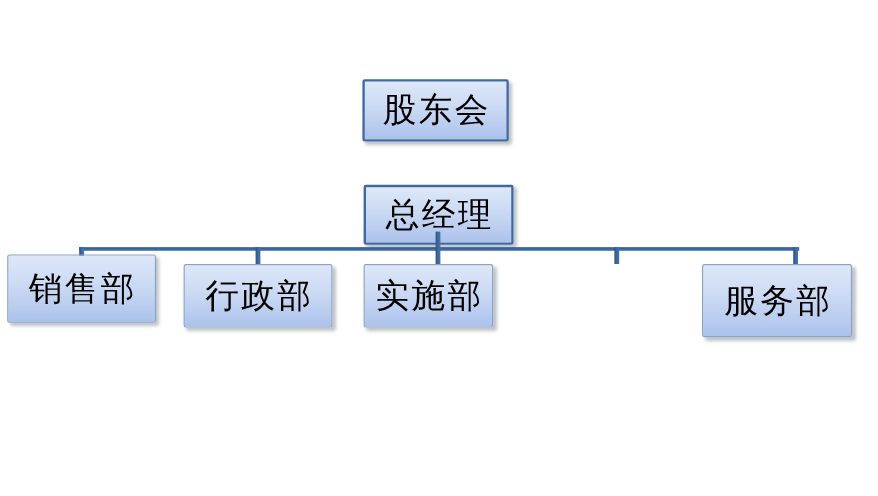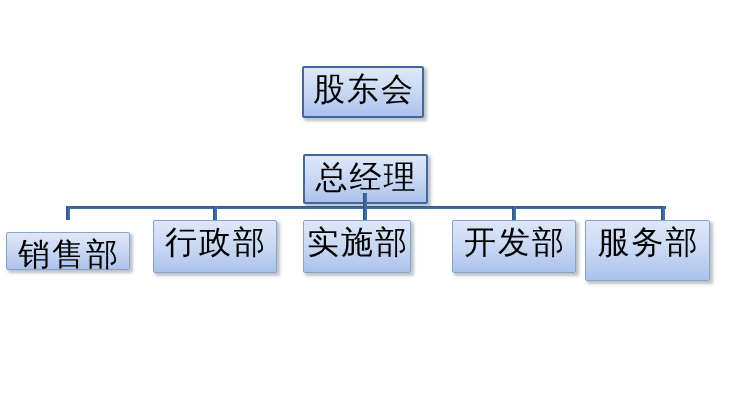--- a/index.html
+++ b/index.html
@@ -11,41 +11,42 @@
     position: relative;
     width: 732px;
     height: 413px;
     background: #ffffff;
     overflow: hidden;
     font-family: "Liberation Serif", serif;
   }
   .node {
     position: absolute;
     display: flex;
+    align-items: center;
     justify-content: center;
     box-sizing: border-box;
     background: linear-gradient(180deg, #dde7f8 0%, #cedcf4 38%, #b7caef 82%, #aac2ec 100%);
     box-shadow: 2.5px 2.5px 3px rgba(125, 135, 150, 0.5);
     border-radius: 2px;
     color: #000000;
-    font-size: 32px;
+    font-size: 28px;
     letter-spacing: 2px;
     white-space: nowrap;
     text-indent: 2px; 
   }
   .node-top {
     border: 2px solid #42699f;
   }
   .node-dept {
     border: 1px solid #8aa2c6;
   }
   
   #node-shareholders { left: 302px; top: 66px;  width: 122px; height: 52px; }
   #node-manager      { left: 303px; top: 154px; width: 125px; height: 50px; }
-  #node-sales        { left: 6px;   top: 232px; width: 124px; height: 38px; }
+  #node-sales        { left: 6px;   top: 212px; width: 124px; height: 57px; }
   #node-admin        { left: 153px; top: 220px; width: 124px; height: 53px; }
   #node-impl         { left: 303px; top: 220px; width: 108px; height: 53px; }
   #node-dev          { left: 452px; top: 220px; width: 124px; height: 53px; }
   #node-service      { left: 585px; top: 220px; width: 125px; height: 61px; }
   
   .conn {
     position: absolute;
     background: #3a649c;
   }
   .conn-h {
@@ -88,21 +89,18 @@
   </div>
 
   <div class="node node-dept" id="node-admin">
     <span>行政部</span>
   </div>
 
   <div class="node node-dept" id="node-impl">
     <span>实施部</span>
   </div>
 
-  <div class="node node-dept" id="node-dev">
-    <span>开发部</span>
-  </div>
 
   <div class="node node-dept" id="node-service">
     <span>服务部</span>
   </div>
 
 </div>
 
 </body></html>

